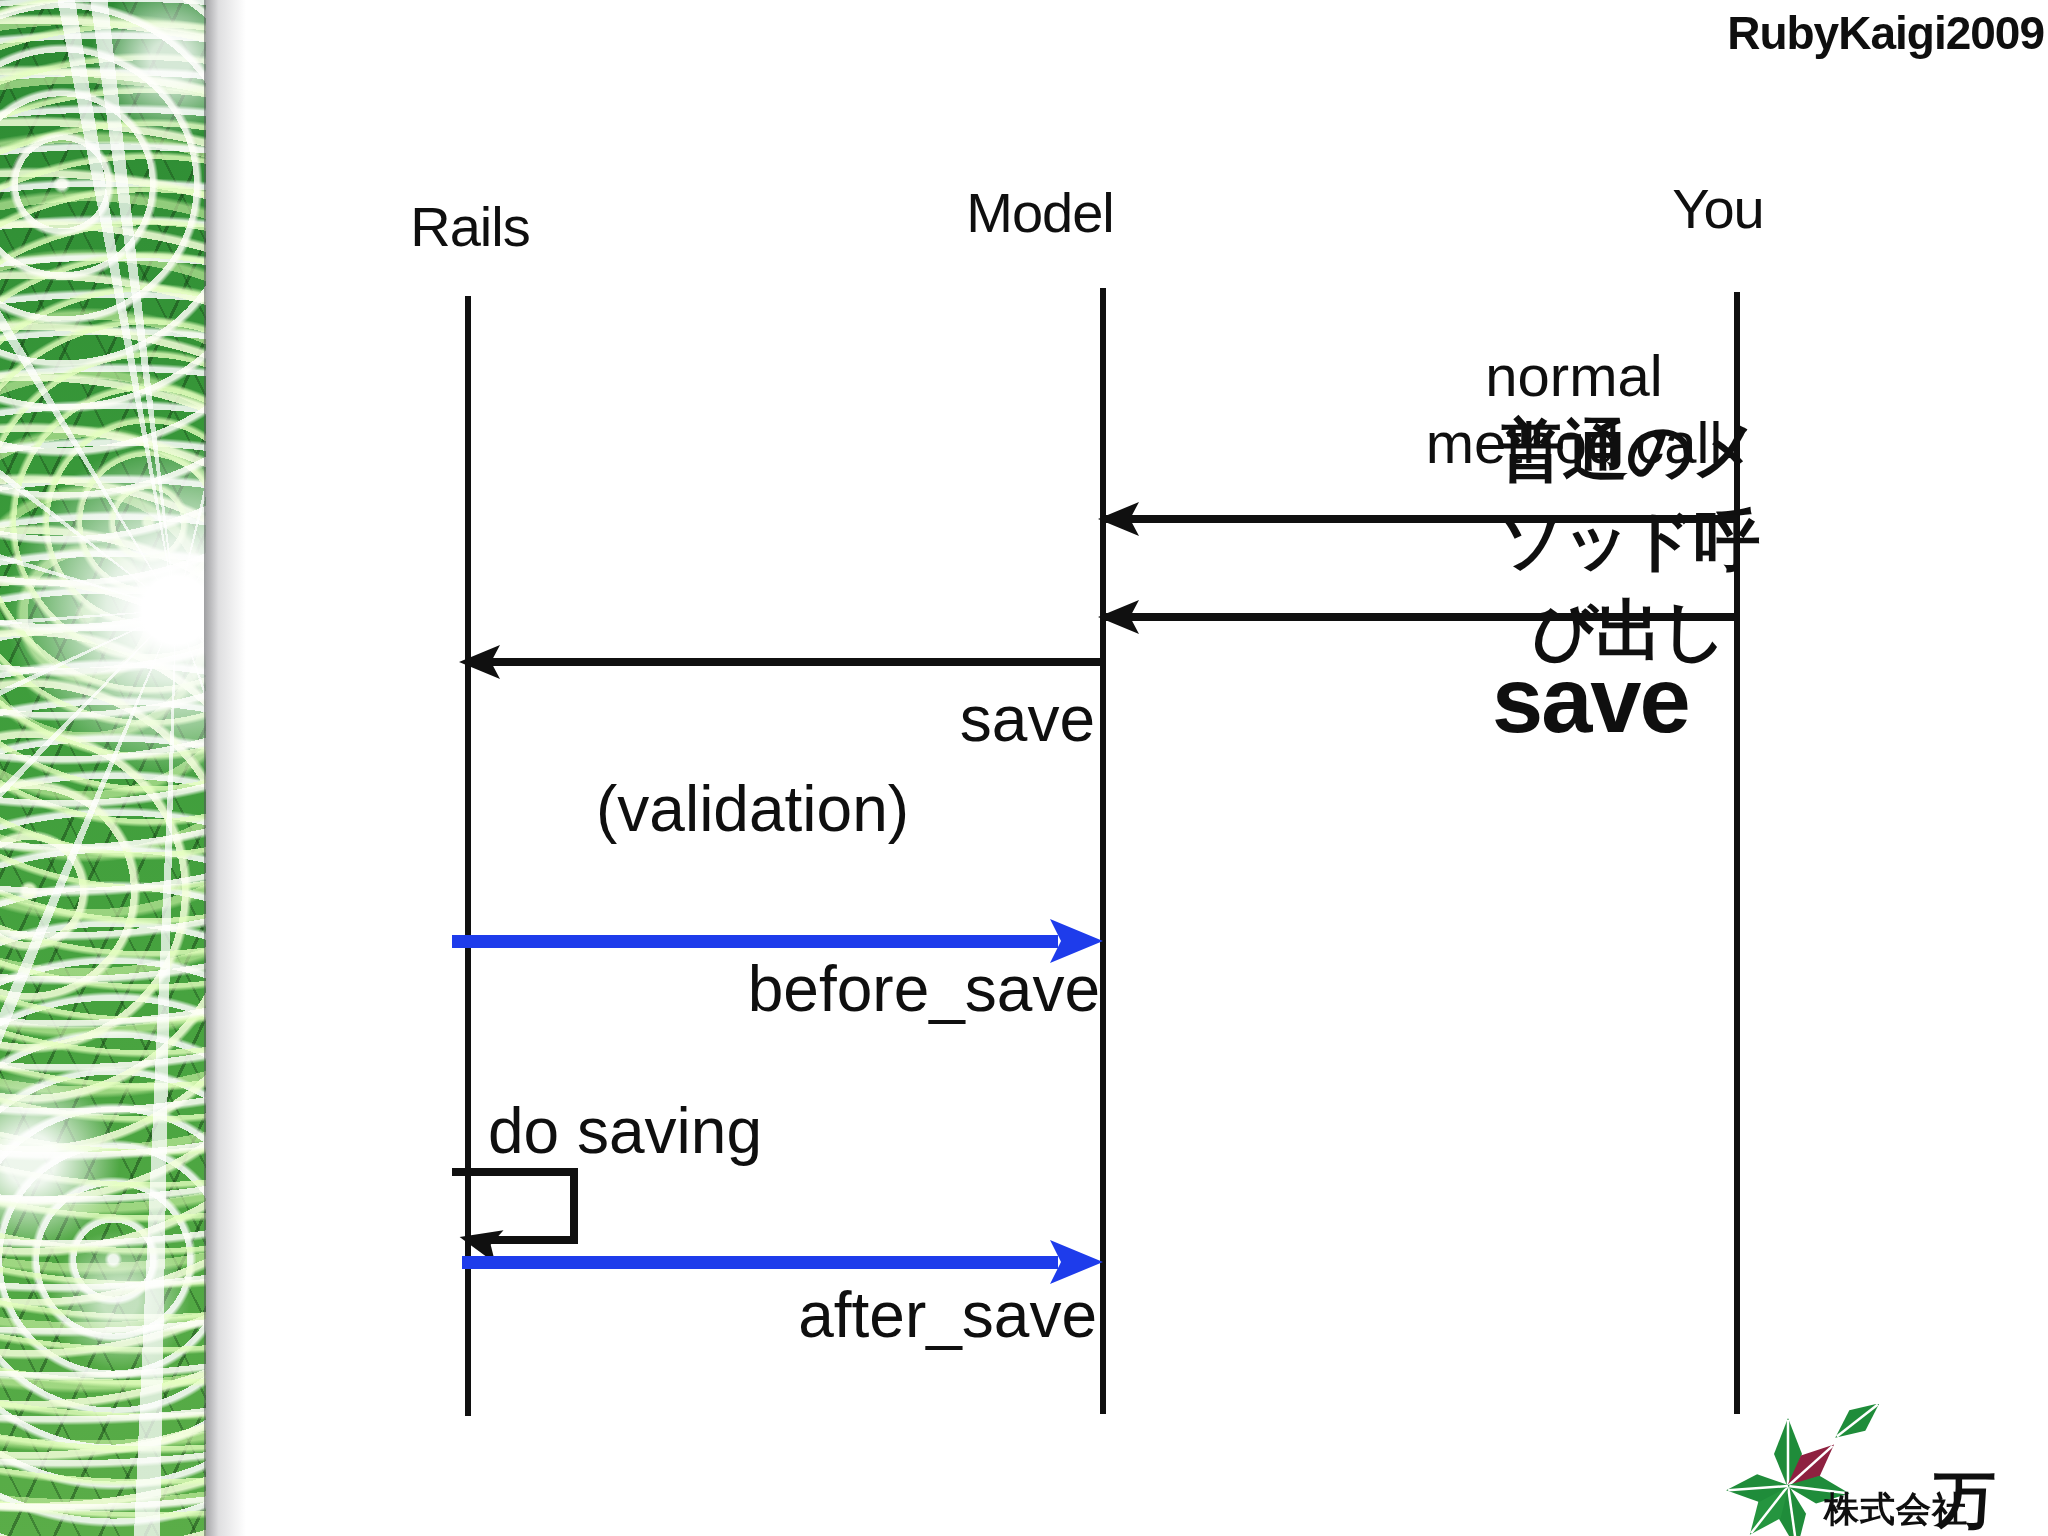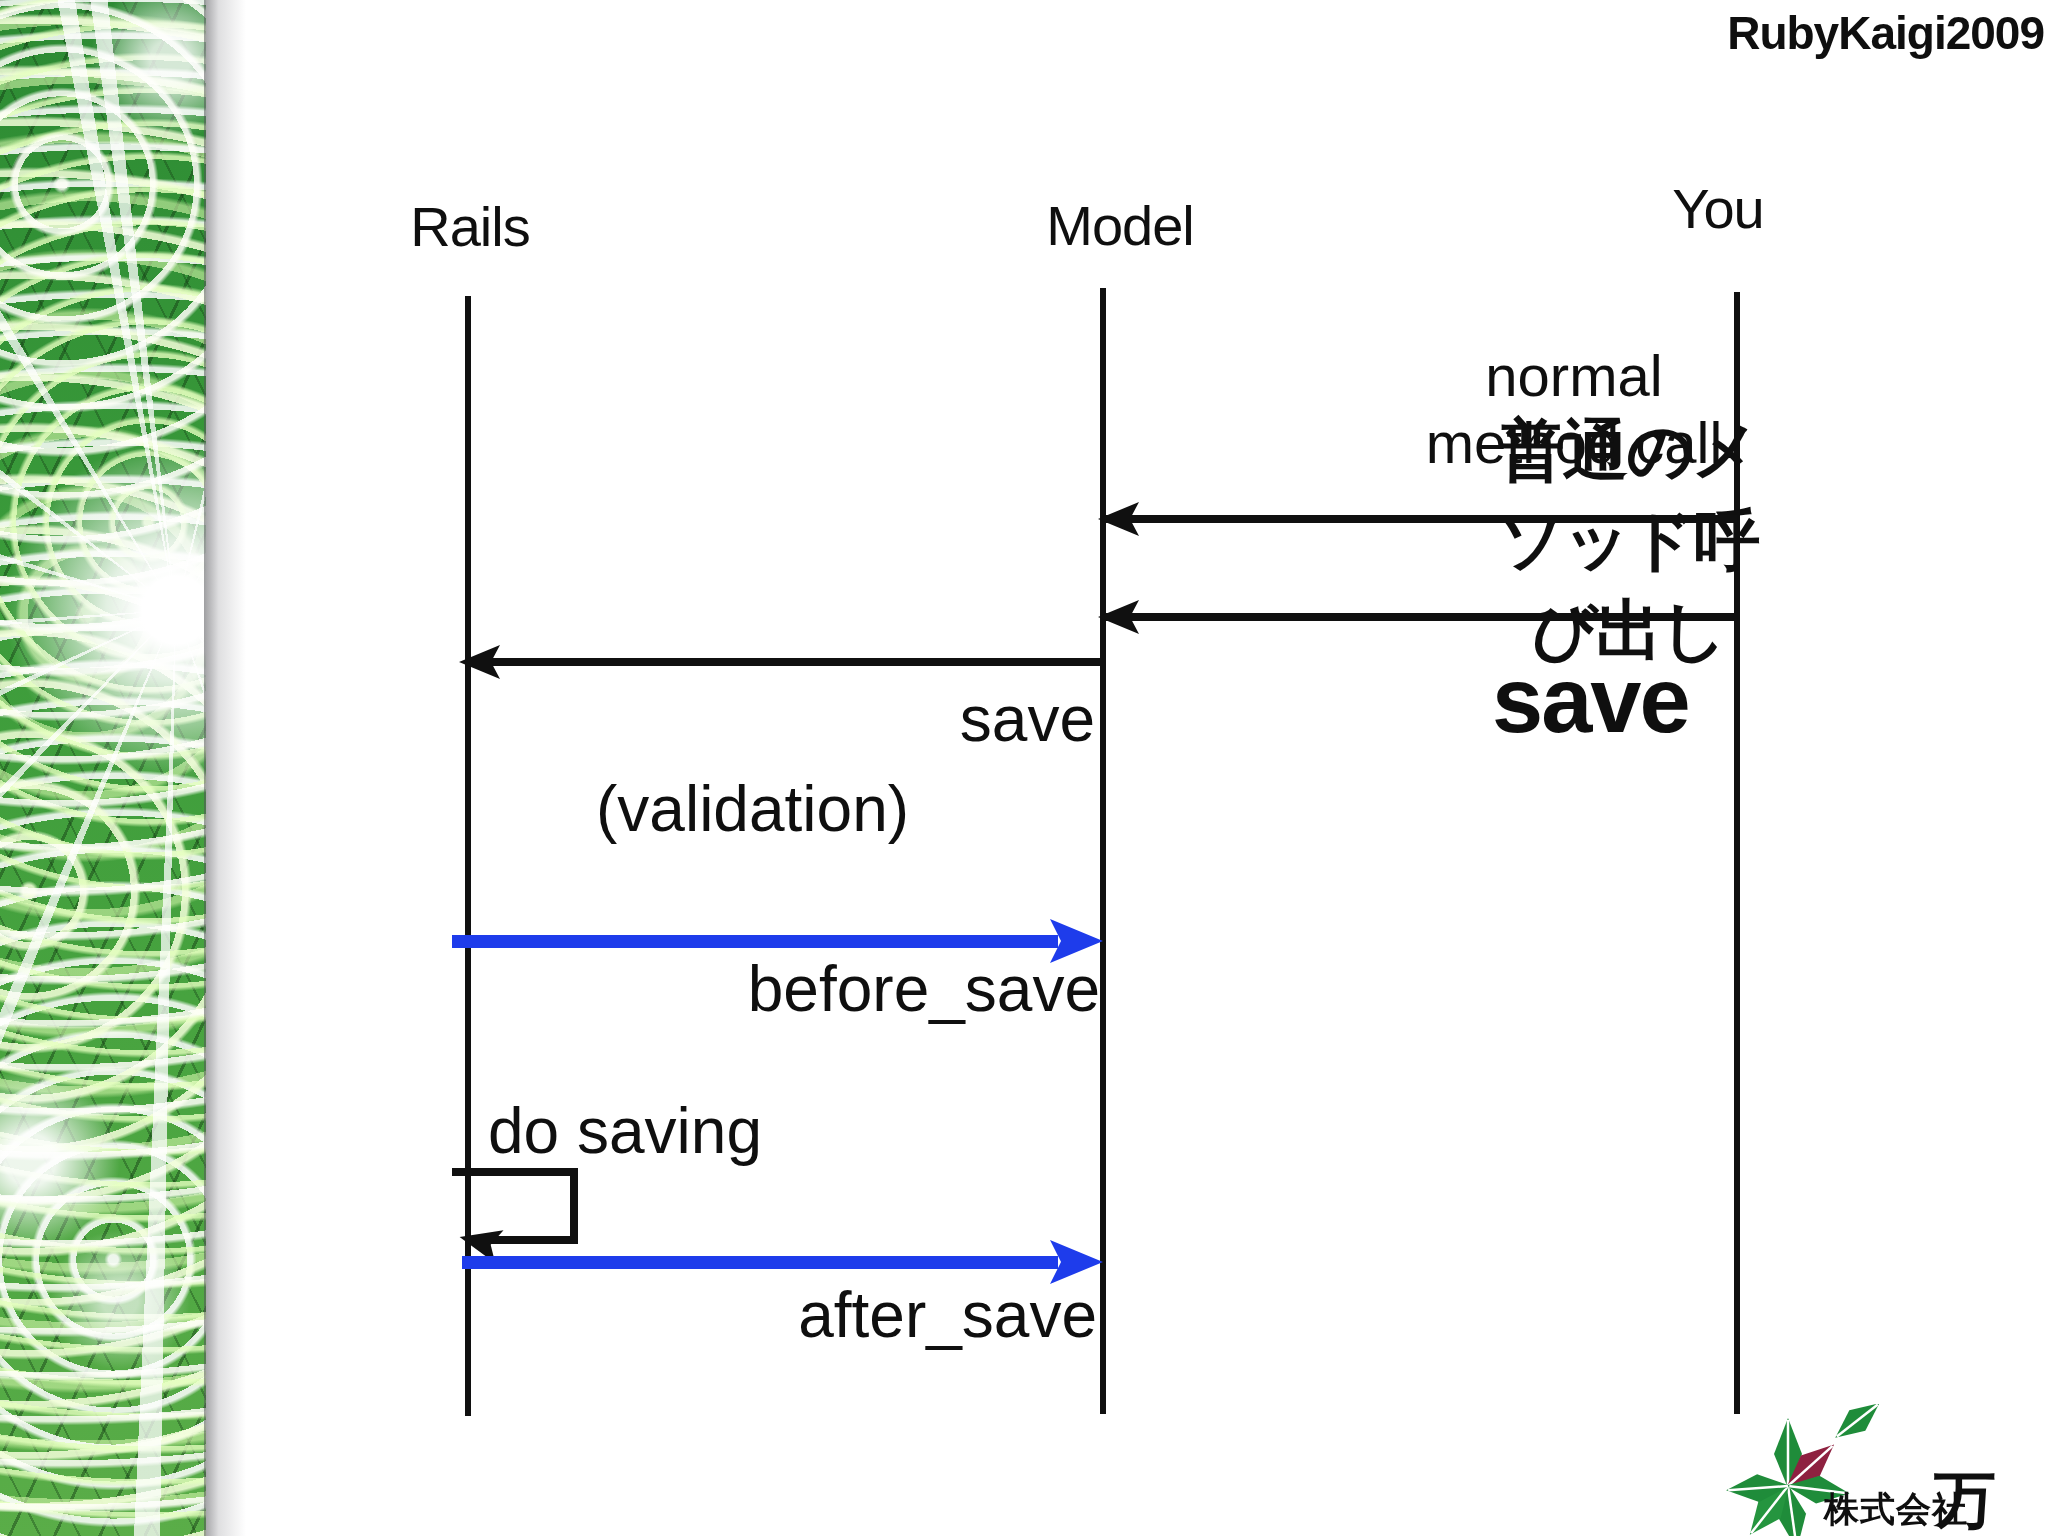--- a/index.html
+++ b/index.html
@@ -46,21 +46,21 @@
 </style>
 </head>
 <body>
 
 <div id="tree-strip" class="abs"></div>
 <div id="strip-shadow" class="abs"></div>
 
 <div class="abs title" style="right:4px;top:6px;">RubyKaigi2009</div>
 
 <div class="abs lifeline-label" style="left:470px;top:194px;">Rails</div>
-<div class="abs lifeline-label" style="left:1120px;top:180px;margin-top:13px;">Model</div>
+<div class="abs lifeline-label" style="left:1040px;top:180px;">Model</div>
 <div class="abs lifeline-label" style="left:1718px;top:176px;">You</div>
 
 <div class="abs lifeline" style="left:465px;top:296px;height:1120px;"></div>
 <div class="abs lifeline" style="left:1100px;top:288px;height:1126px;"></div>
 <div class="abs lifeline" style="left:1734px;top:292px;height:1122px;"></div>
 
 <div class="abs note right-anchor" style="left:1732px;top:342px;">normal method call</div>
 <div class="abs note-ja right-anchor" style="left:1768px;top:406px;">普通のメソッド呼び出し</div>
 
 <div class="abs hline" style="left:1106px;top:515px;width:631px;"></div>

